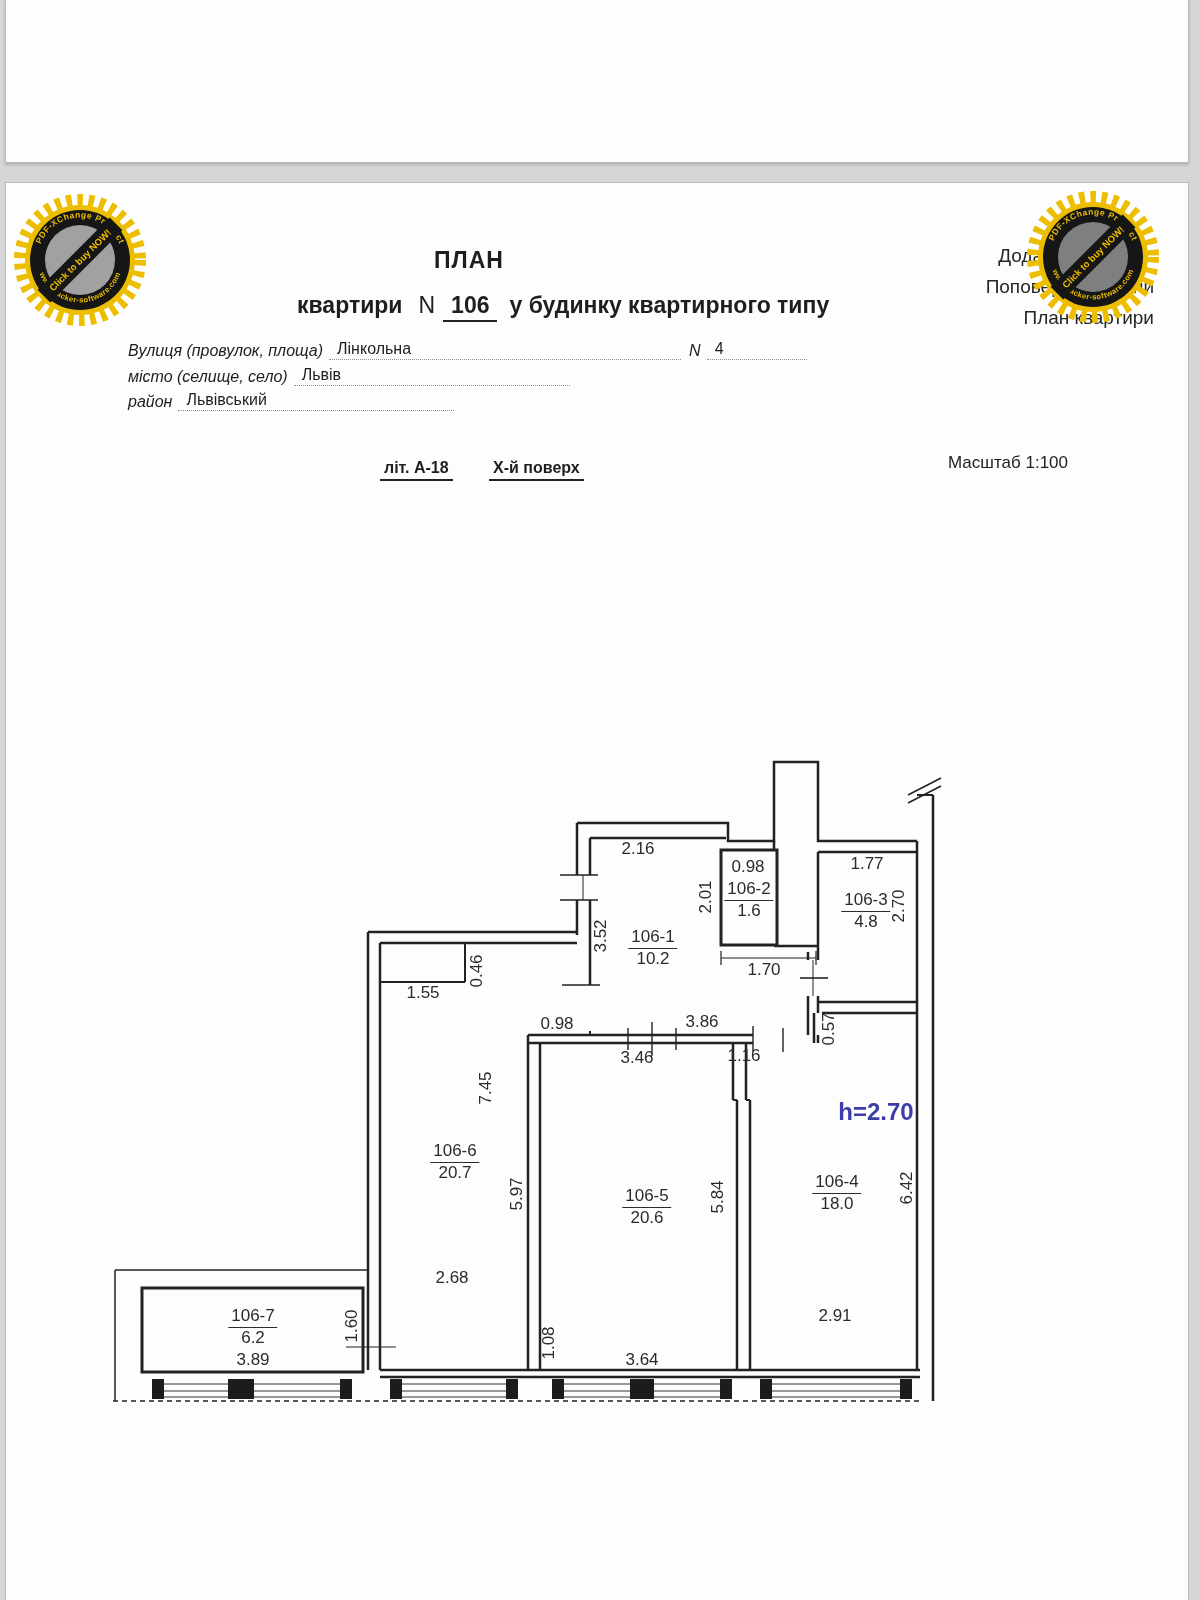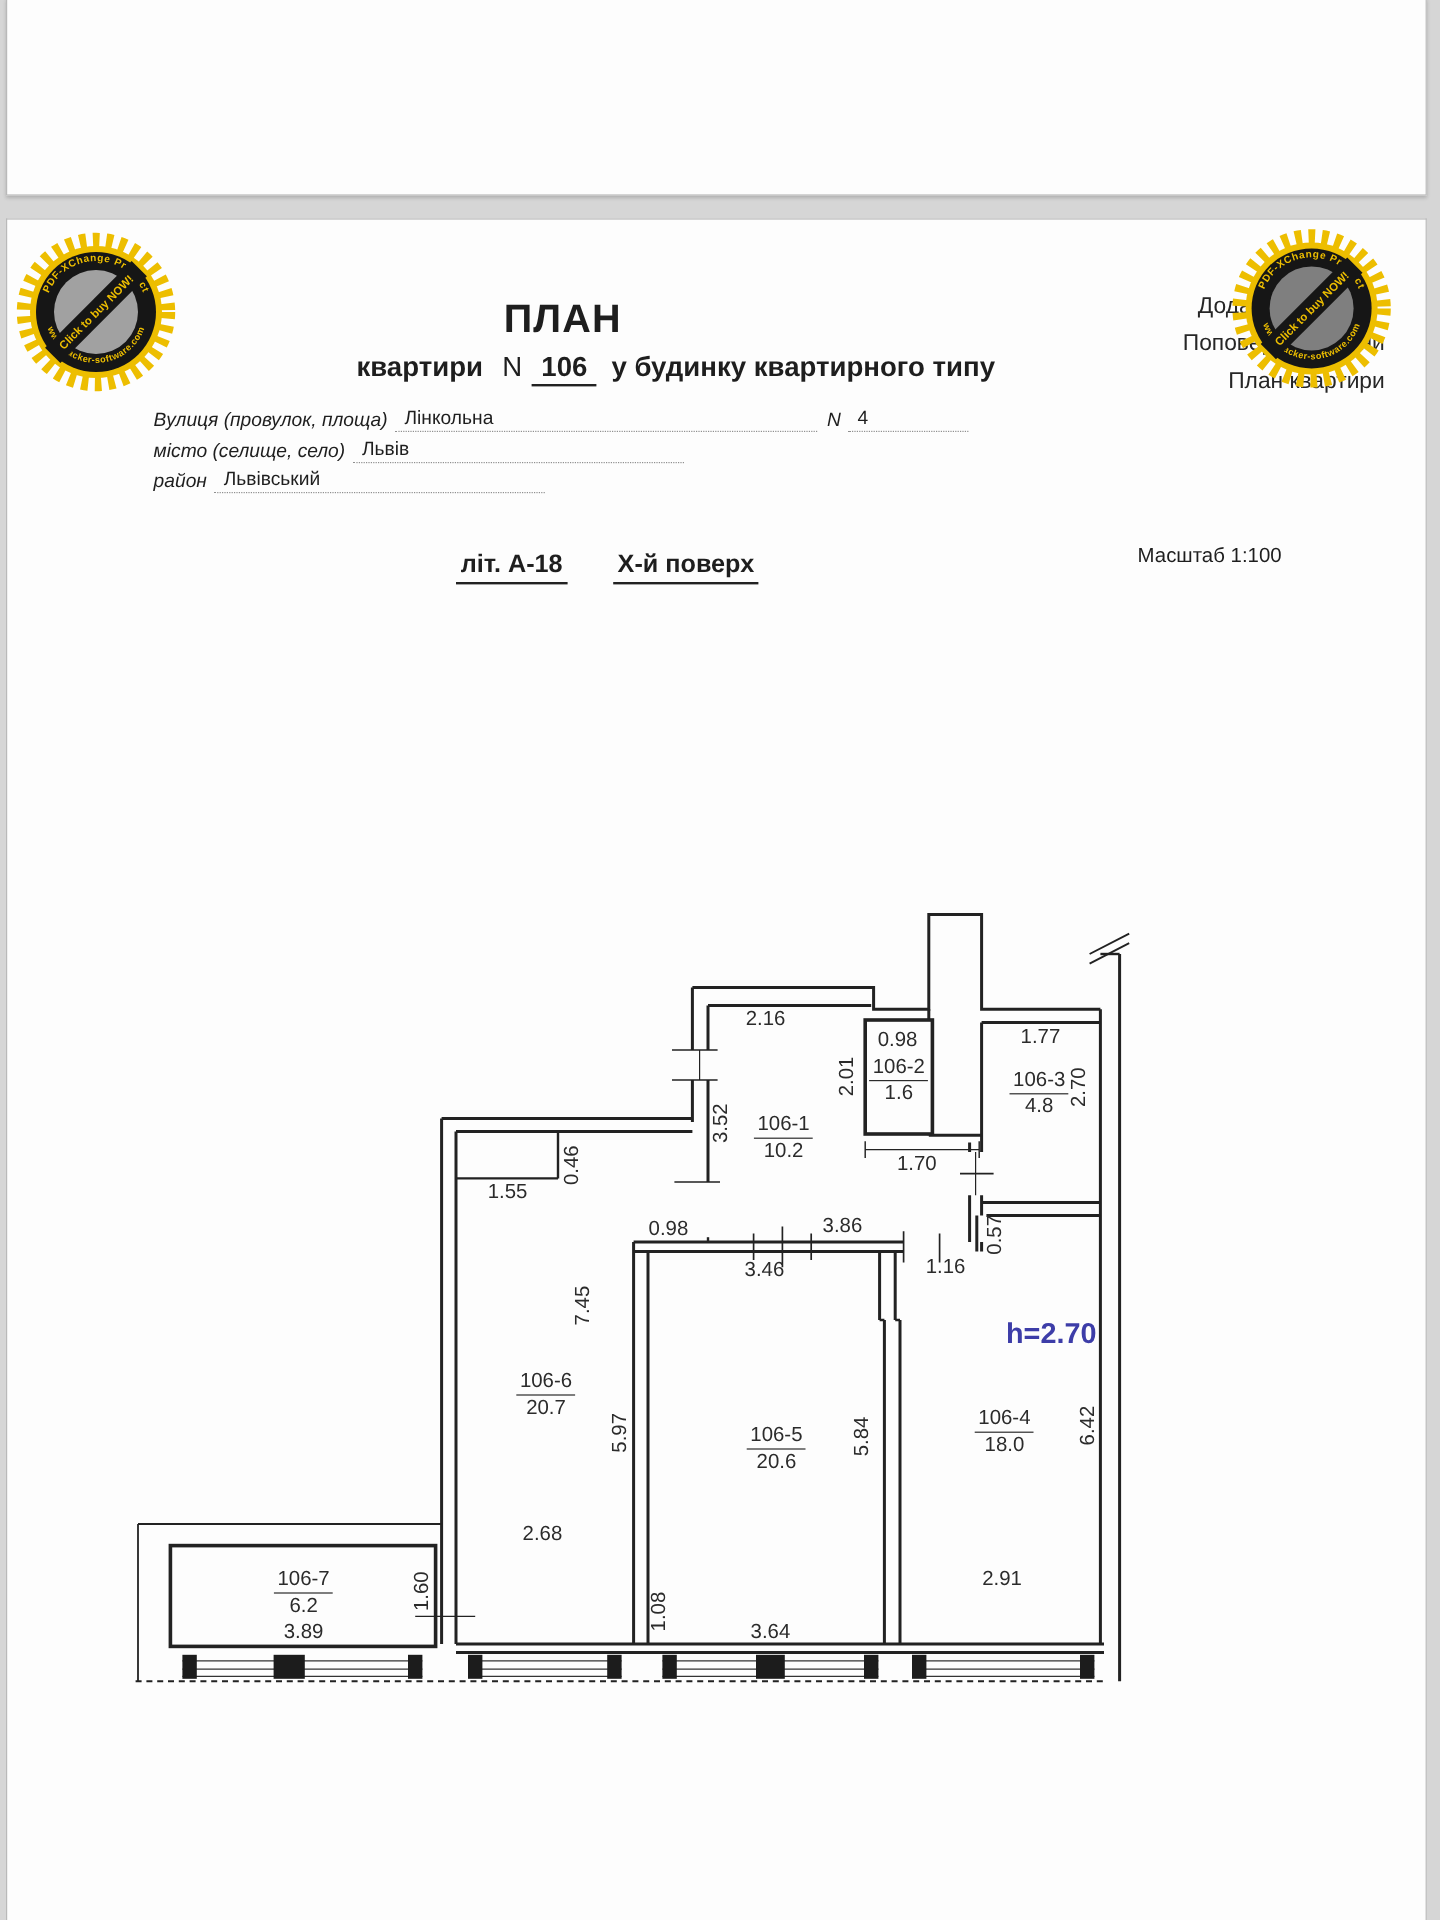--- a/index.html
+++ b/index.html
@@ -3,30 +3,30 @@
 <meta charset="utf-8">
 <style>
   html,body{margin:0;padding:0;background:#cfcfcf;}
   #screen{position:relative;width:1200px;height:1600px;background:#d6d6d6;overflow:hidden;
           font-family:"Liberation Sans",sans-serif;color:#1e1e1e;}
   .page{position:absolute;left:5px;width:1182px;background:#fdfdfd;border:1px solid #b9b9b9;}
   .page1{top:-2px;height:163px;box-shadow:0 2px 3px rgba(0,0,0,.18);}
   .page2{top:182px;height:1420px;border-bottom:none;}
 
   .abs{position:absolute;}
-  .doc-title{left:398px;top:247px;width:142px;text-align:center;font-size:33px;font-weight:bold;letter-spacing:1px;}
+  .doc-title{left:398px;top:247px;width:142px;text-align:center;font-size:23px;font-weight:bold;letter-spacing:1px;}
   .doc-subtitle{left:297px;top:292px;font-size:23px;font-weight:bold;white-space:nowrap;}
   .doc-subtitle .nlbl{margin-left:16px;font-weight:normal;}
   .doc-subtitle .num{display:inline-block;margin:0 12px 0 8px;padding:0 8px 1px;border-bottom:2px solid #222;}
 
   .addr-row{position:absolute;left:128px;height:22px;font-size:16px;display:flex;align-items:flex-end;white-space:nowrap;}
   .addr-row .lbl{margin-right:6px;font-style:italic;}
   .addr-row .blank{display:inline-block;border-bottom:1px dotted #8f8f8f;padding:0 6px 1px 8px;}
 
-  .lit-line{left:380px;top:459px;font-size:21px;font-weight:bold;white-space:nowrap;}
+  .lit-line{left:380px;top:459px;font-size:16px;font-weight:bold;white-space:nowrap;}
   .lit-line span{display:inline-block;border-bottom:2px solid #222;padding:0 4px 2px;}
   .lit-line .floor{margin-left:32px;}
   .scale-note{left:948px;top:453px;font-size:17px;}
 
   .corner-note{left:926px;top:240px;width:228px;text-align:right;font-size:19px;line-height:31px;color:#262626;}
   .corner-note .l1{padding-right:84px;}
 
   .plan-svg{left:0;top:0;}
 
   .dim{position:absolute;transform:translate(-50%,-50%);font-size:17px;color:#2b2b2b;white-space:nowrap;}
@@ -168,21 +168,21 @@
   <div class="room" style="left:253px;top:1327px"><span class="num">106-7</span><span class="area">6.2</span></div>
 
   <div class="dim" style="left:638px;top:849px">2.16</div>
   <div class="dim" style="left:748px;top:867px">0.98</div>
   <div class="dim" style="left:867px;top:864px">1.77</div>
   <div class="dim" style="left:764px;top:970px">1.70</div>
   <div class="dim" style="left:423px;top:993px">1.55</div>
   <div class="dim" style="left:557px;top:1024px">0.98</div>
   <div class="dim" style="left:702px;top:1022px">3.86</div>
   <div class="dim" style="left:637px;top:1058px">3.46</div>
-  <div class="dim" style="left:788px;top:1056px">1.16</div>
+  <div class="dim" style="left:744px;top:1056px">1.16</div>
   <div class="dim" style="left:452px;top:1278px">2.68</div>
   <div class="dim" style="left:253px;top:1360px">3.89</div>
   <div class="dim" style="left:642px;top:1360px">3.64</div>
   <div class="dim" style="left:835px;top:1316px">2.91</div>
 
   <div class="dim v" style="left:601px;top:936px">3.52</div>
   <div class="dim v" style="left:706px;top:897px">2.01</div>
   <div class="dim v" style="left:899px;top:906px">2.70</div>
   <div class="dim v" style="left:477px;top:971px">0.46</div>
   <div class="dim v" style="left:486px;top:1088px">7.45</div>

